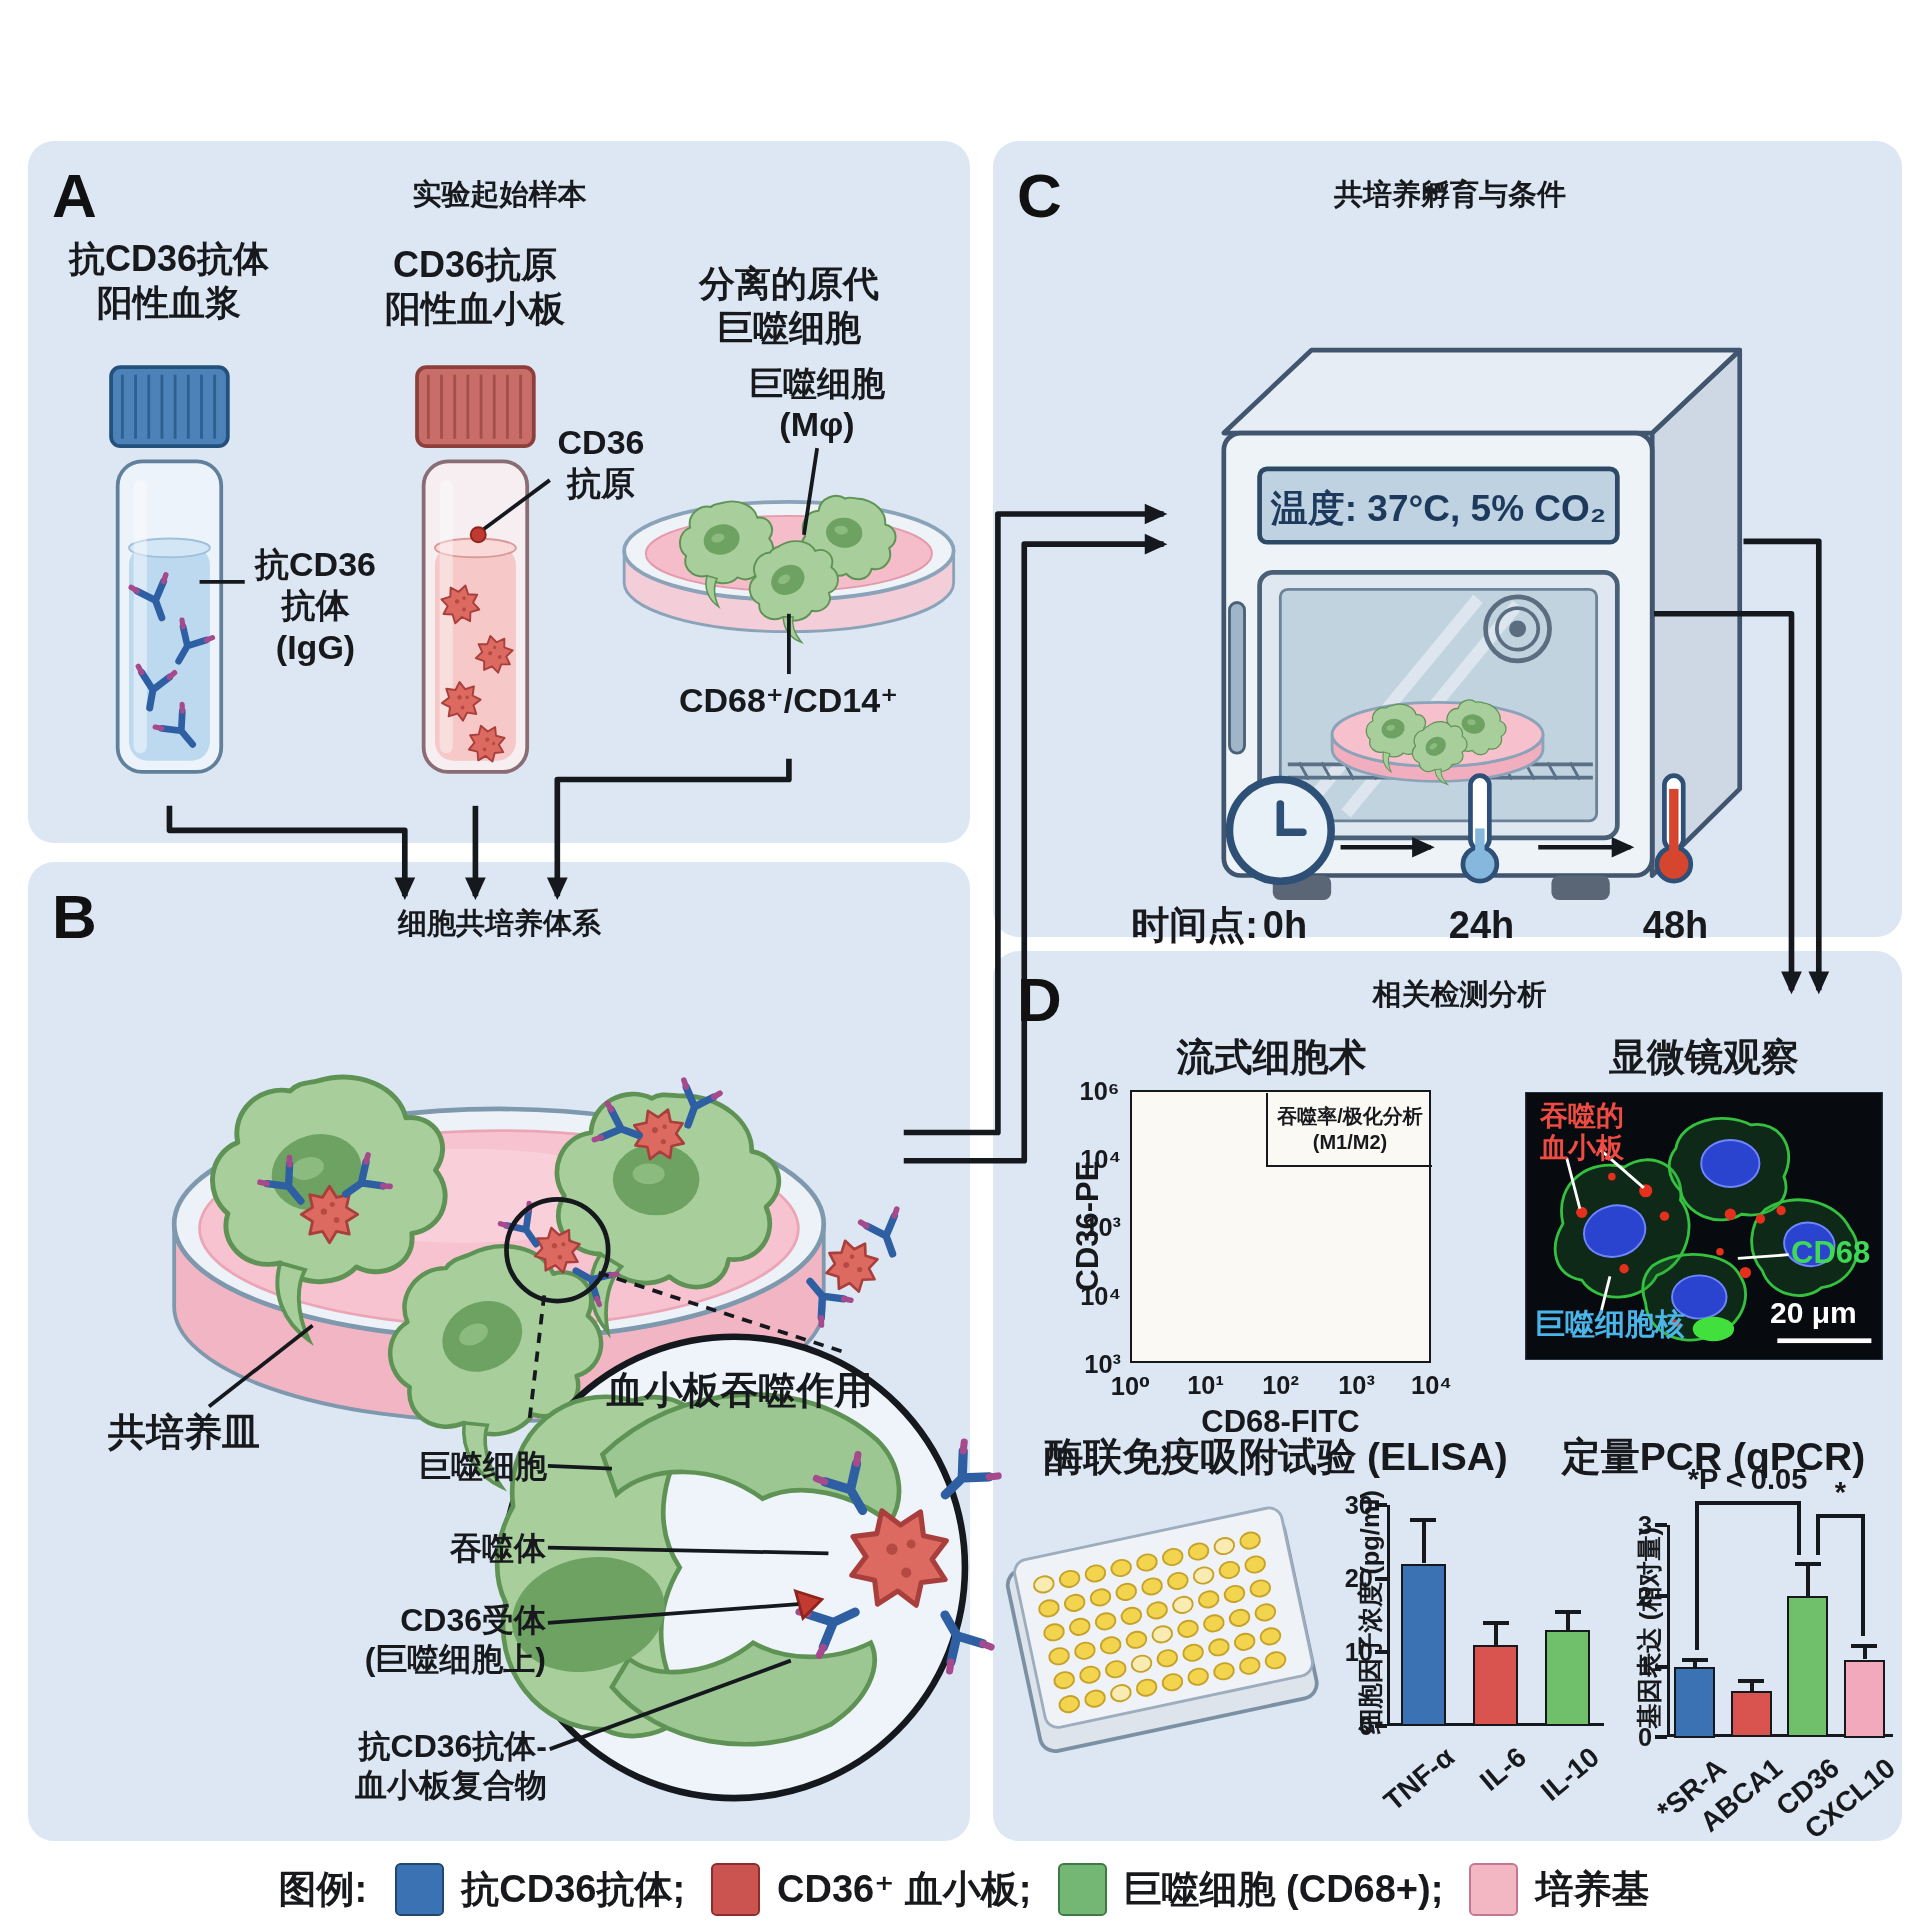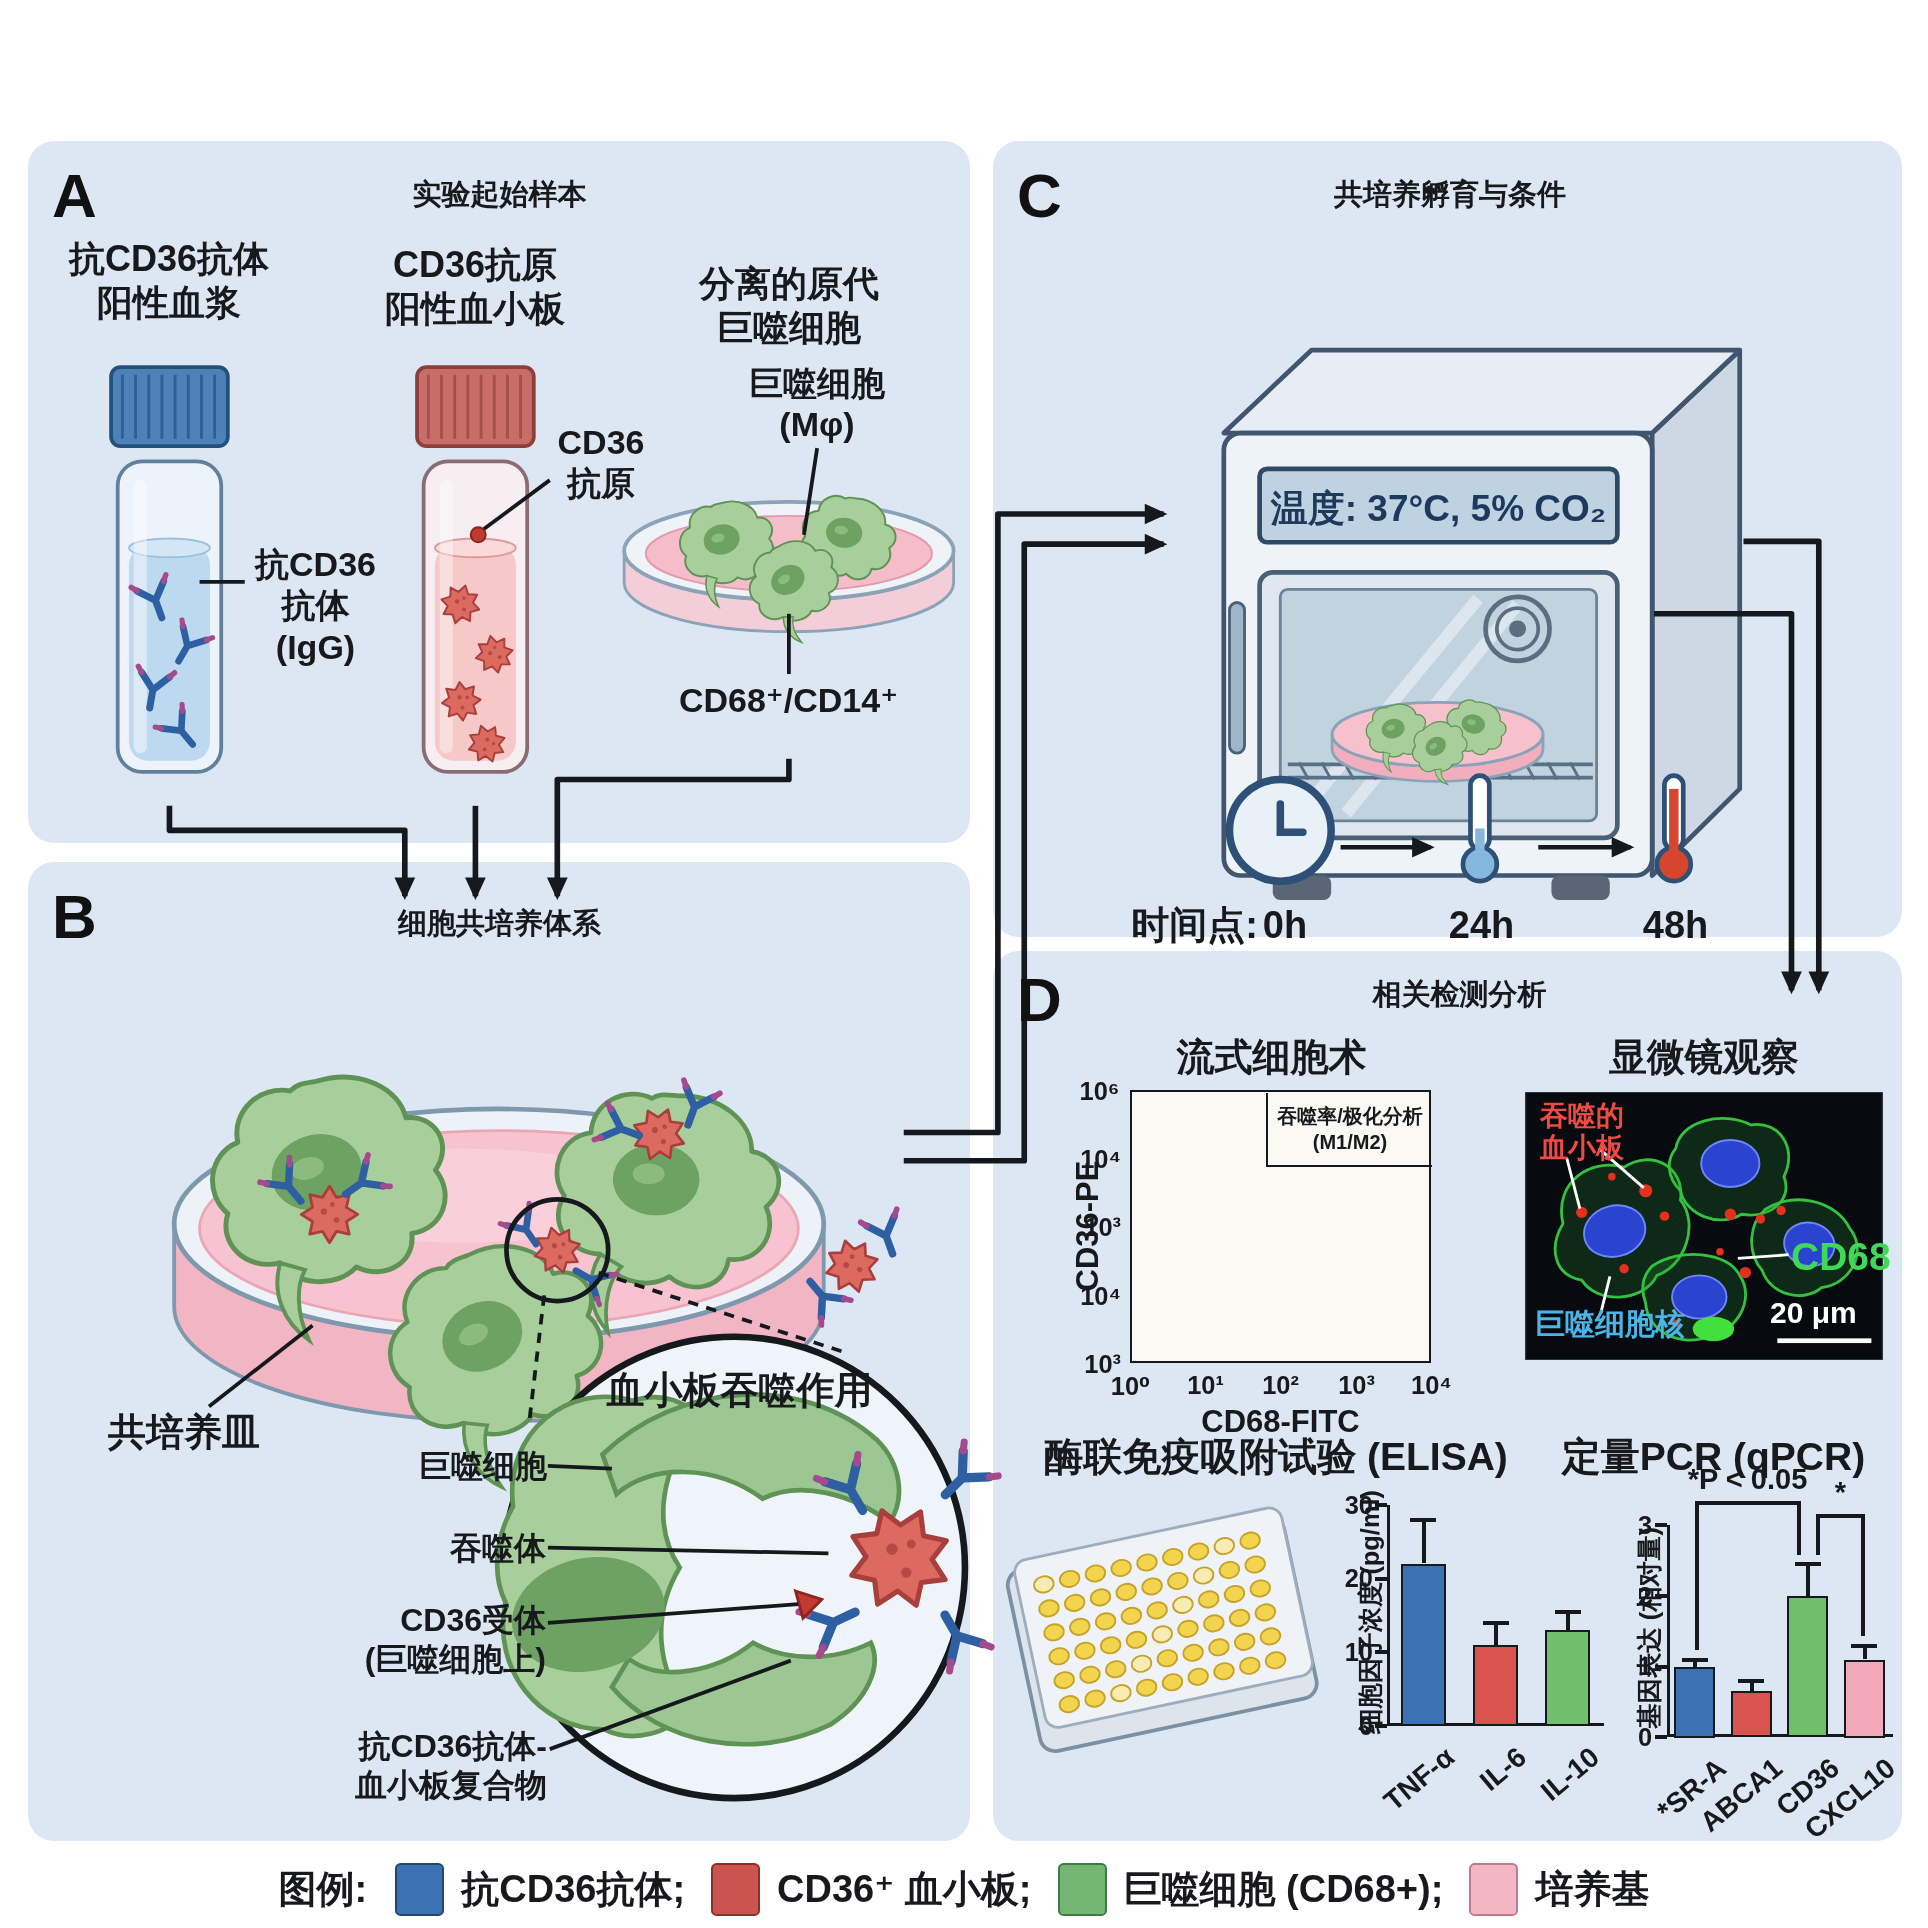--- a/index.html
+++ b/index.html
@@ -1798,21 +1798,21 @@
       <div class="tick" style="left: 38px; top: 277px; width: 47px; text-align: right;">10³</div>
       <div class="tick" style="left: 70px; top: 298px; width: 49px; text-align: center;">10⁰</div>
       <div class="tick" style="left: 145px; top: 298px; width: 49px; text-align: center;">10¹</div>
       <div class="tick" style="left: 220px; top: 298px; width: 49px; text-align: center;">10²</div>
       <div class="tick" style="left: 296px; top: 298px; width: 49px; text-align: center;">10³</div>
       <div class="tick" style="left: 371px; top: 298px; width: 49px; text-align: center;">10⁴</div>
     </div>
 
   <div class="mlabel pre" style="left:1540px;top:1100px;font-size:28px;color:#ef4b43;">吞噬的
 血小板</div>
-  <div class="mlabel" style="left:1791px;top:1235px;font-size:39px;color:#3fd957;">CD68</div>
+  <div class="mlabel" style="left:1791px;top:1235px;font-size:31px;color:#3fd957;">CD68</div>
   <div class="mlabel" style="left:1535px;top:1307px;font-size:30px;color:#49b5e8;">巨噬细胞核</div>
   <div class="mlabel" style="left:1770px;top:1296px;font-size:30px;color:#ffffff;">20 μm</div>
 
   <div class="abs" id="elisa-chart" style="left:1314px;top:1467px;width:301px;height:377px;">
       <div class="axis" style="left: -122px; top: 128px; width: 358px; font-size: 25.4px; transform: rotate(-90deg);">细胞因子浓度 (pg/ml)</div>
       <div style="left: 73px; top: 38px; width: 217px; height: 221px; border-left: 3.8px solid rgb(21, 25, 29); border-bottom: 3.8px solid rgb(21, 25, 29); box-sizing: border-box; position: absolute;"></div>
       <div class="tick" style="left: 21px; top: 245px; width: 38px; text-align: right;">0</div>
       <div style="left: 61px; top: 257px; width: 12.2px; height: 3.8px; background: rgb(21, 25, 29); position: absolute;"></div>
       <div class="tick" style="left: 21px; top: 171px; width: 38px; text-align: right;">10</div>
       <div style="left: 61px; top: 183px; width: 12.2px; height: 3.8px; background: rgb(21, 25, 29); position: absolute;"></div>

